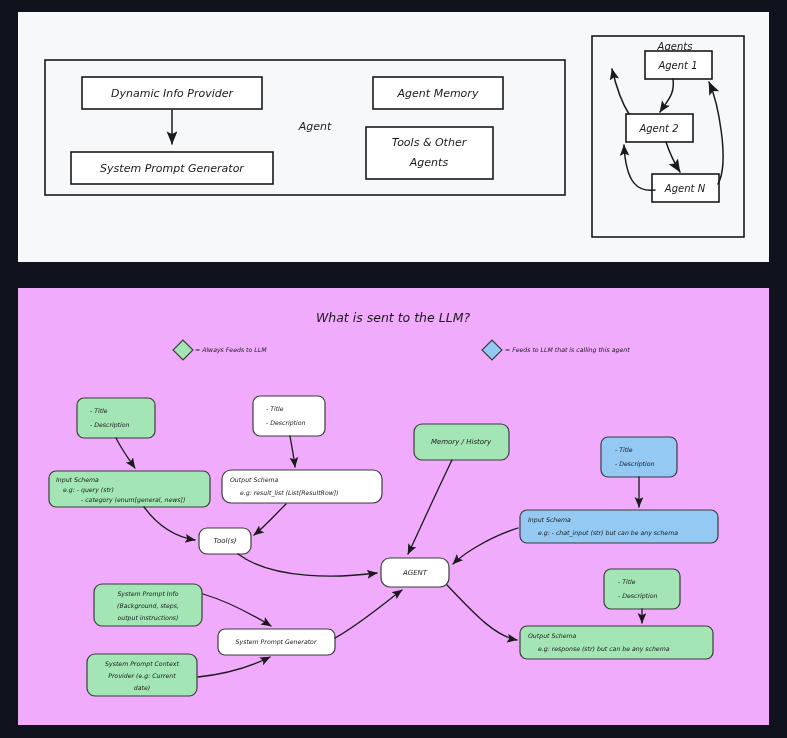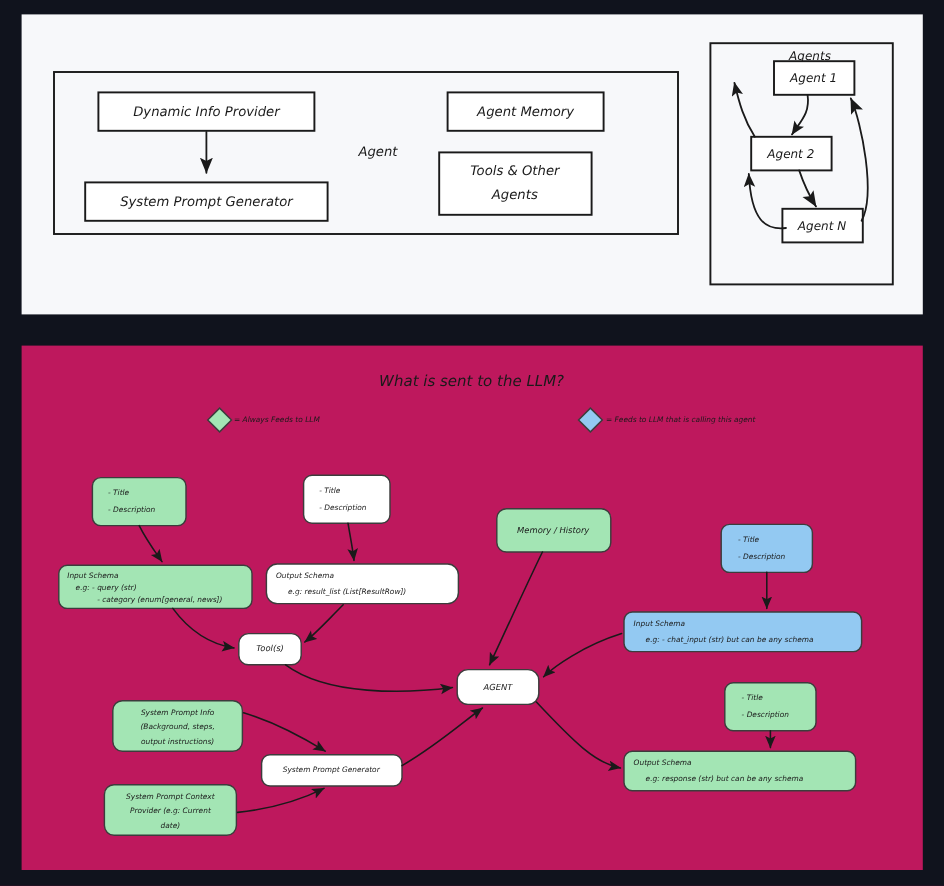--- a/index.html
+++ b/index.html
@@ -22,21 +22,21 @@
   .panel {
     position: absolute;
     background: #f7f8fa;
   }
   #panel-top {
     left: 18px; top: 12px; width: 751px; height: 250px;
     background: #f7f8fa;
   }
   #panel-bottom {
     left: 18px; top: 288px; width: 751px; height: 437px;
-    background: #be185d;
+    background: #f0abfc;
   }
 
   .svg-layer {
     position: absolute;
     left: 0; top: 0;
     width: 100%;
     height: 100%;
     overflow: visible;
   }
 

